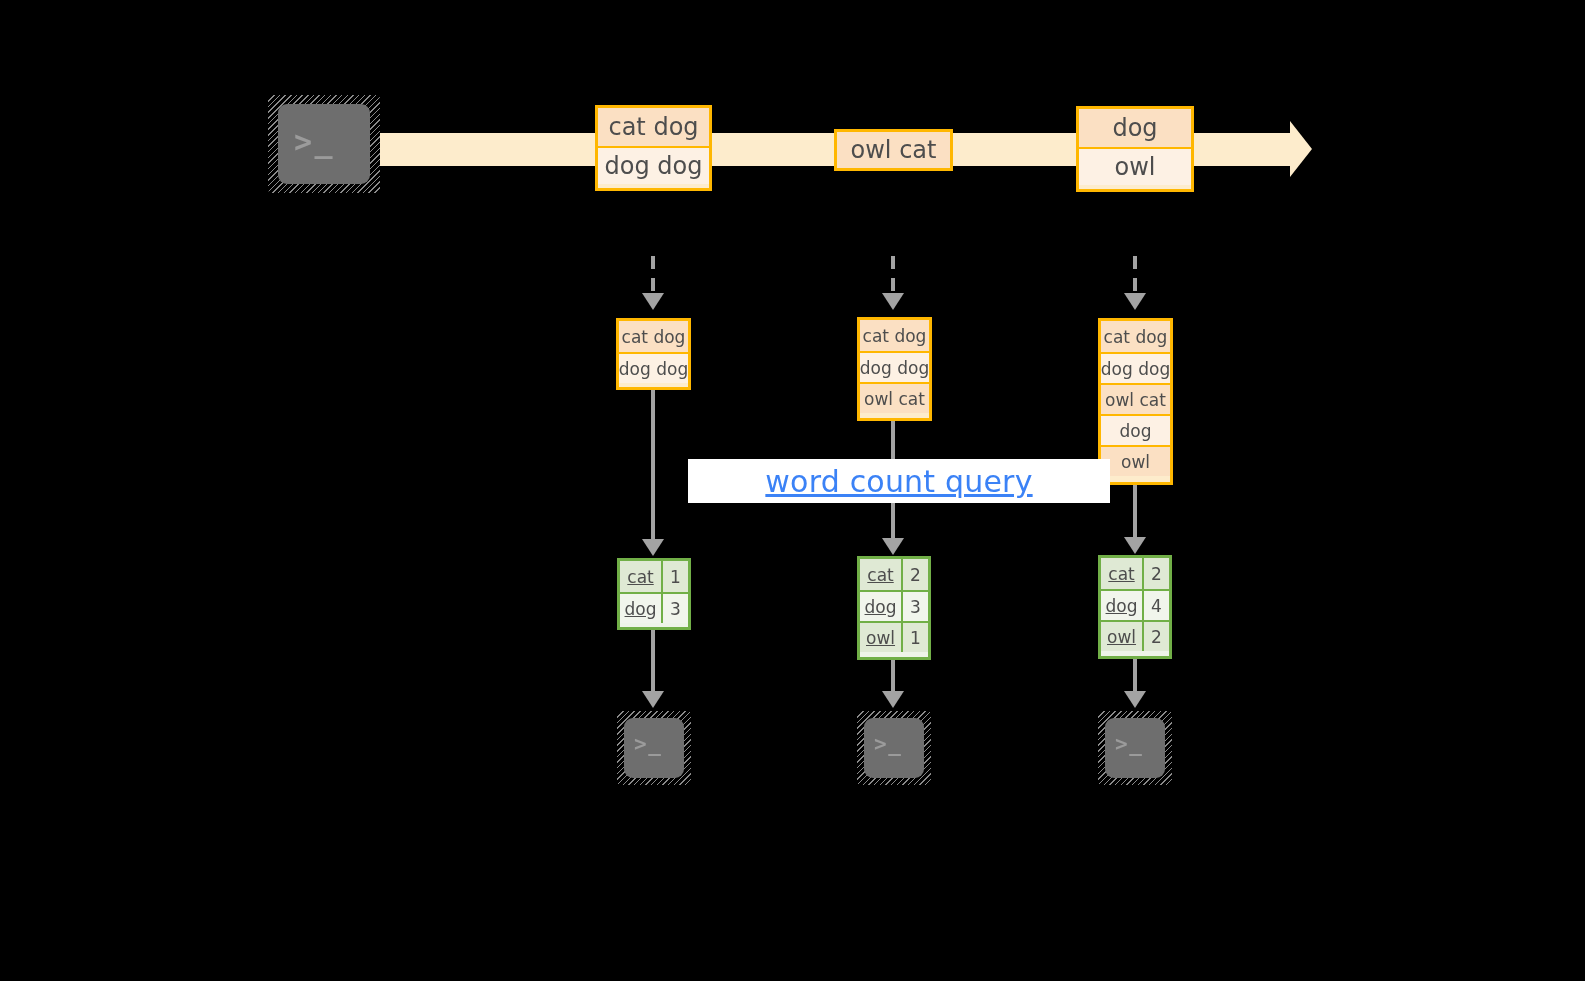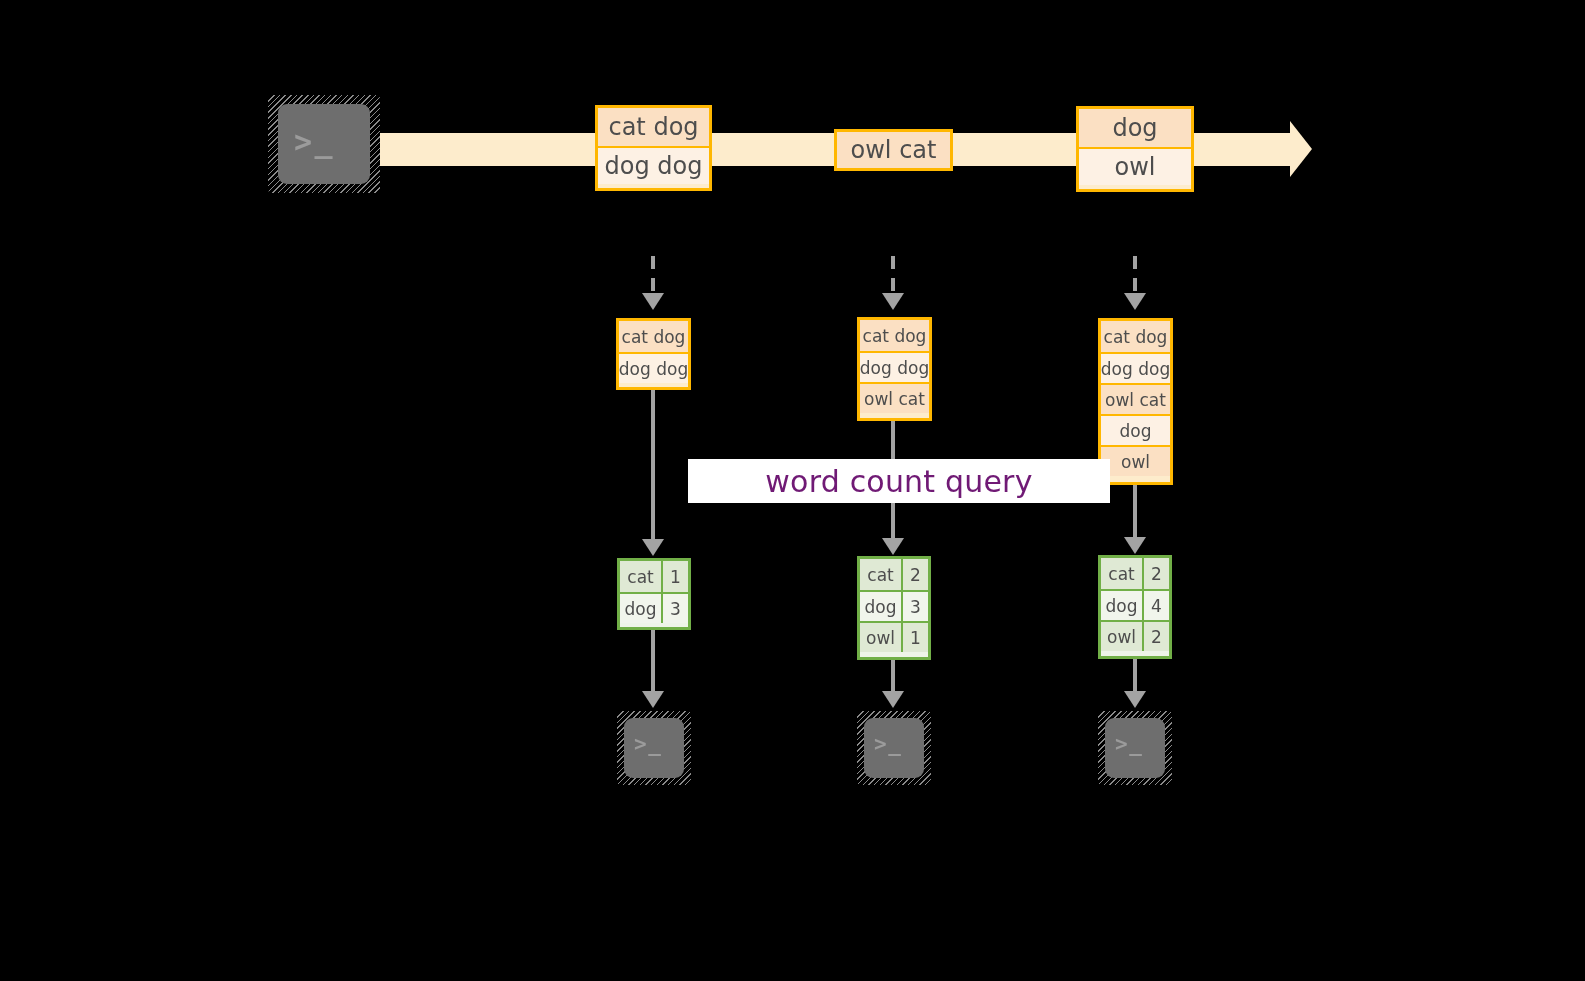--- a/index.html
+++ b/index.html
@@ -112,21 +112,21 @@
   .gbox .gval {
     box-sizing: border-box;
     display: flex;
     align-items: center;
     justify-content: center;
     font-size: 17px;
     color: #4d4d4d;
     white-space: nowrap;
     overflow: hidden;
   }
-  .gbox .gkey { width: 51px; }
+  .gbox .gkey { width: 51px; text-decoration: underline; }
   .gbox .gval { width: 33px; border-left: 2px solid #71af47; }
 
   
   .conn {
     position: absolute;
     width: 4px;
     background: #a3a3a3;
   }
   .conn.dashed {
     background: none;
@@ -145,23 +145,24 @@
   
   .wband {
     position: absolute;
     background: #ffffff;
     display: flex;
     align-items: center;
     justify-content: center;
   }
   .wband span {
     font-size: 30px;
-    color: #701a75;
+    color: #3b82f6;
     letter-spacing: 0.2px;
     white-space: nowrap;
+    text-decoration: underline;
   }
 </style>
 </head>
 <body>
 
 <div id="stage">
 
   <div class="tl-shaft" style="left:372px; top:133px; width:918px; height:33px;"></div>
 
   <div class="tl-head" style="left:1290px; top:121px;

